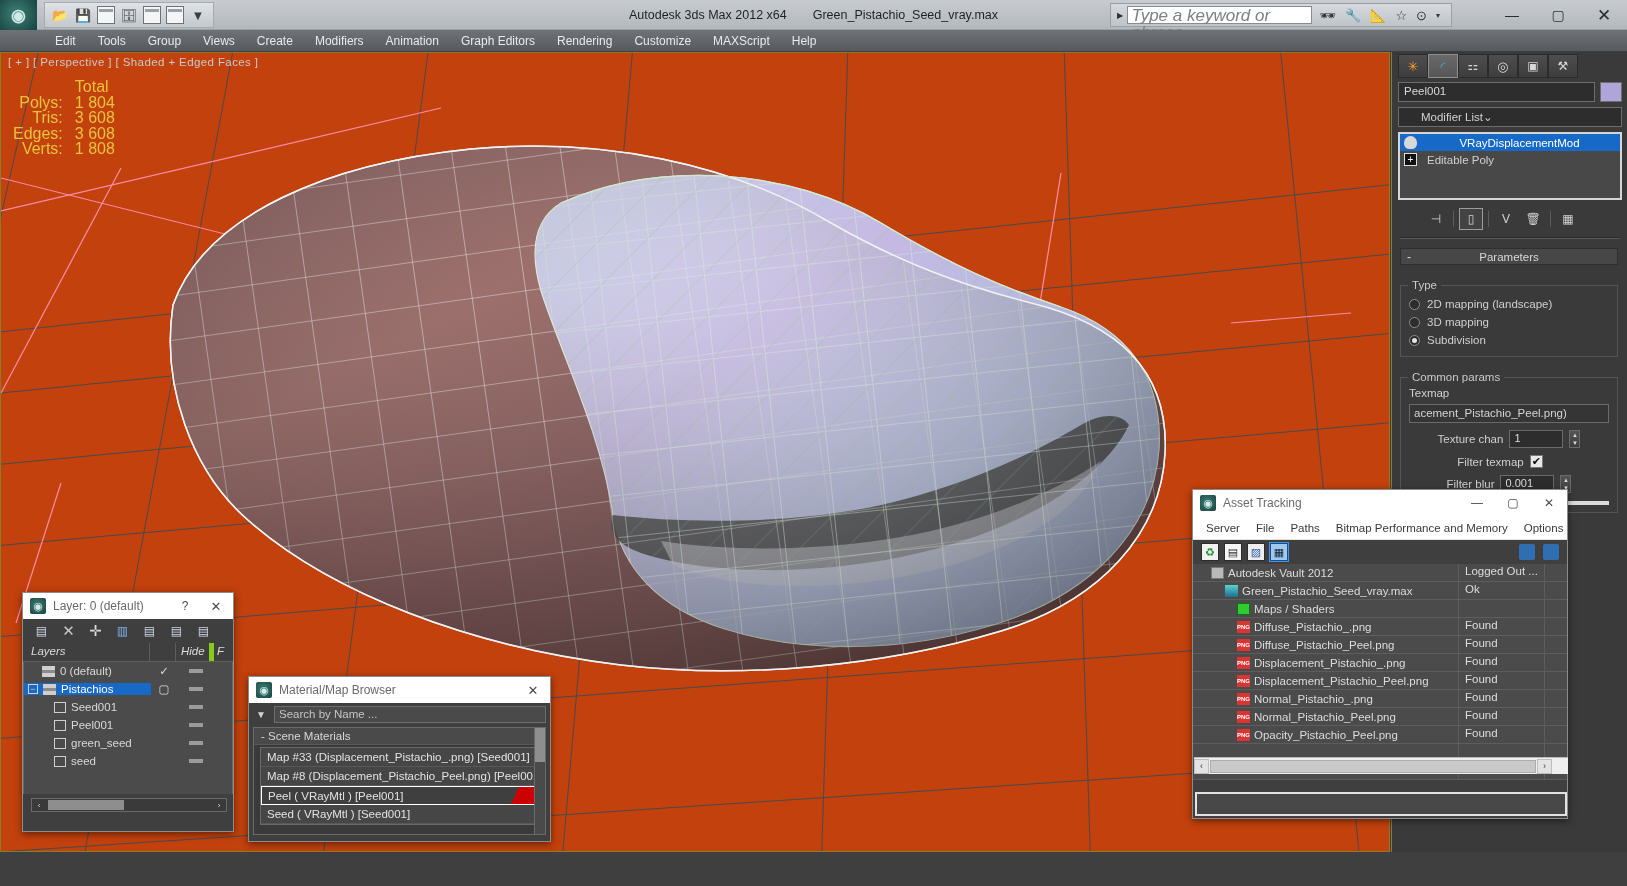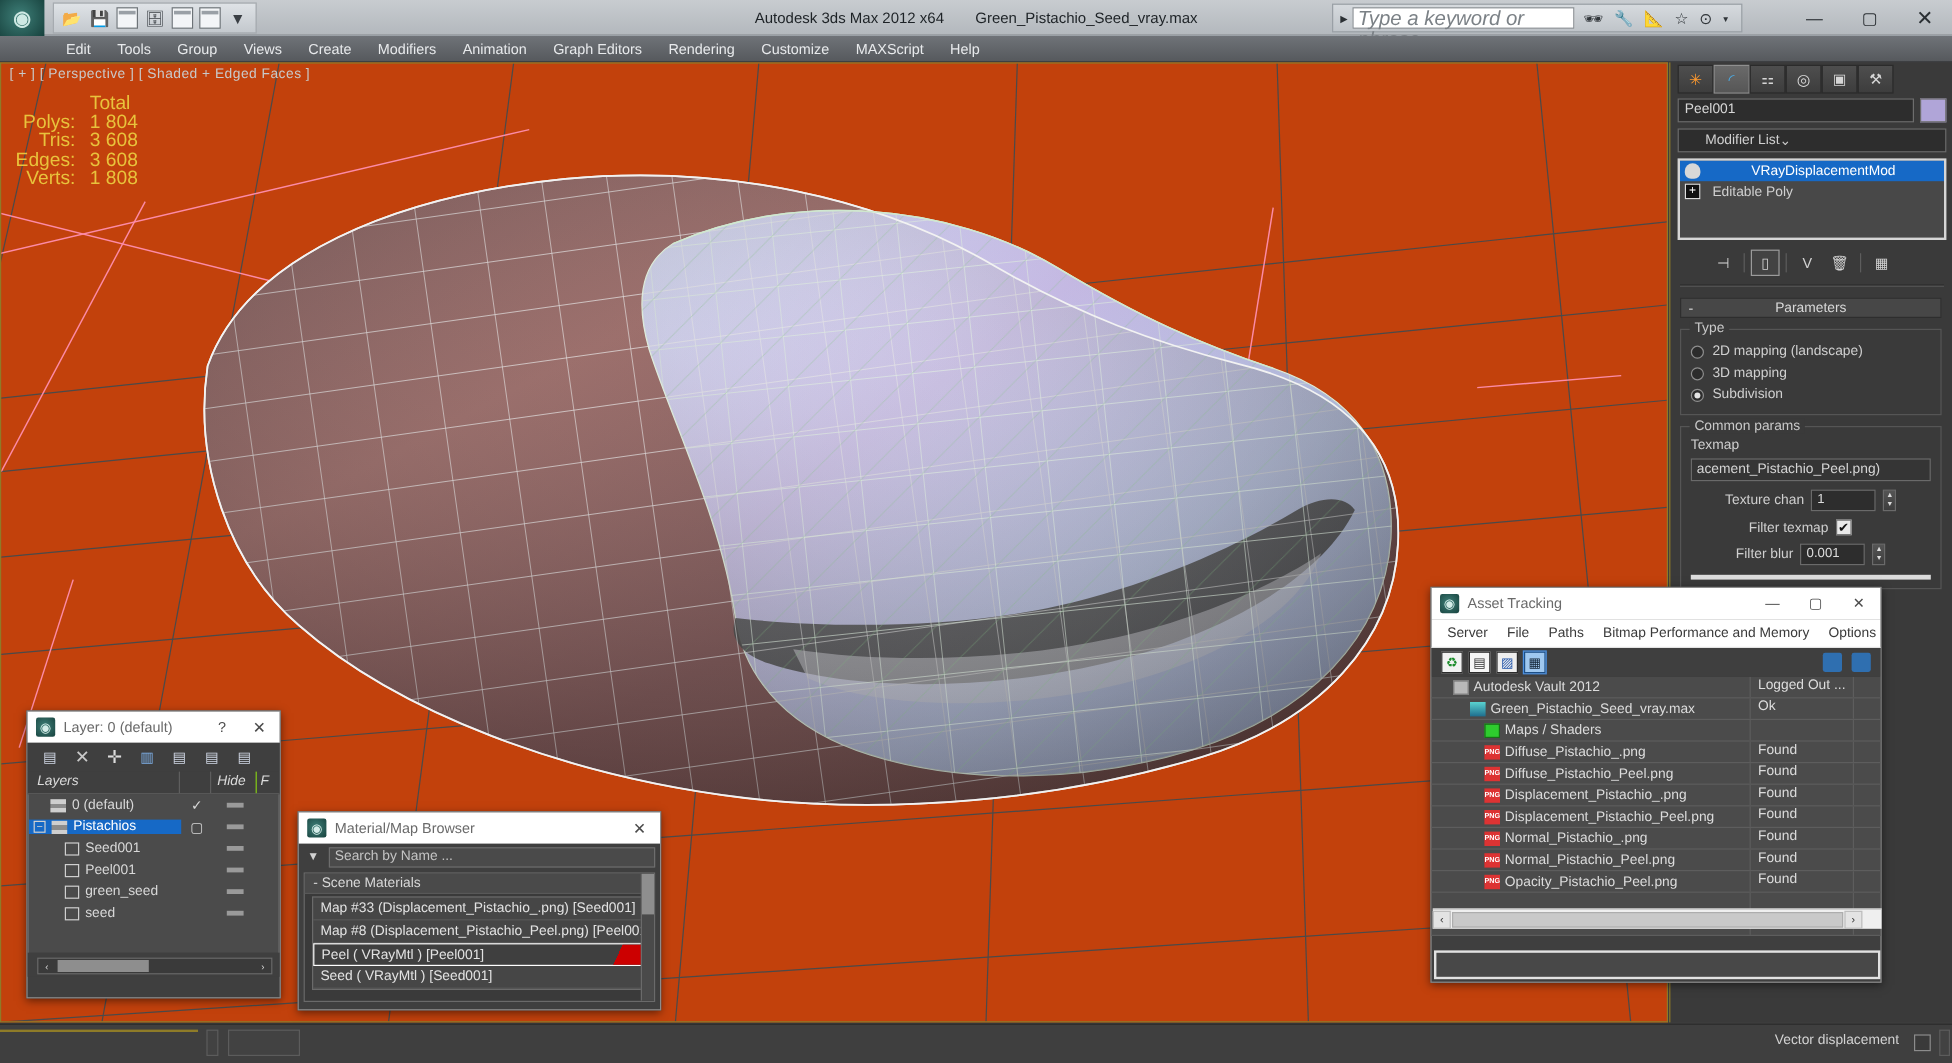--- a/index.html
+++ b/index.html
@@ -143,21 +143,21 @@
   .rollout{
     position:absolute; left:8px; top:196px; width:218px;
   }
   .ro-head{
     height:17px; background:#474747; border:1px solid #2e2e2e;
     display:flex; align-items:center; justify-content:center;
     font-size:11.5px; color:#d8d8d8; position:relative;
   }
   .ro-head .minus{ position:absolute; left:6px; font-size:12px; }
   .group{
-    border:1px solid #555; margin-top:9px; padding:9px 8px 7px 8px; position:relative;
+    border:1px solid #555; margin-top:20px; padding:9px 8px 7px 8px; position:relative;
   }
   .group > .gtitle{
     position:absolute; top:-7px; left:7px; background:#3a3a3a; padding:0 4px;
     font-size:11.5px; color:#c9c9c9;
   }
   .radio-row{ display:flex; align-items:center; gap:7px; font-size:11.5px;
               color:#cfcfcf; height:18px; }
   .radio{ width:11px;height:11px; border-radius:50%; background:#2c2c2c;
           border:1px solid #8e8e8e; display:inline-block; position:relative;}
   .radio.on::after{ content:''; position:absolute; left:2px; top:2px;
@@ -264,21 +264,21 @@
   .lw-x{ width:34px;height:26px;display:flex;align-items:center;justify-content:center;
          font-size:13px;color:#4b4b4b;}
   .lw-toolbar{ height:24px; background:#3f3f3f; display:flex; align-items:center;
                gap:10px; padding-left:10px; }
   .lwtb{ width:17px;height:17px; display:flex;align-items:center;justify-content:center;
          color:#cfd6e4; font-size:12px; }
   .lw-head{ display:flex; height:19px; background:#3f3f3f; font-size:11.5px; color:#dcdcdc;
             border-bottom:1px solid #5e5e5e;font-style:italic;}
   .lw-head .h1{ width:127px; padding:2px 0 0 8px; border-right:1px solid #5e5e5e;}
   .lw-head .h2{ width:26px; border-right:1px solid #5e5e5e;}
-  .lw-head .h3{ width:38px; padding:2px 0 0 5px; border-right:1px solid #84cc16;}
+  .lw-head .h3{ width:38px; padding:2px 0 0 5px; border-right:5px solid #84cc16;}
   .lw-head .h4{ flex:1; padding:2px 0 0 3px;}
   .lw-list{ background:#4b4b4b; height:132px; border-left:1px solid #6a6a6a;
             border-right:1px solid #6a6a6a; overflow:hidden; }
   .lw-row{ display:flex; height:18px; font-size:11.5px; color:#d8d8d8; align-items:center; }
   .lw-row .n{ width:127px; display:flex; align-items:center; gap:5px; }
   .lw-row .chkcol{ width:26px; display:flex; align-items:center; justify-content:center; }
   .lw-row .hidecol{ width:38px; display:flex; align-items:center; justify-content:center; }
   .lw-row .frzcol{ flex:1; display:flex; align-items:center; justify-content:center; }
   .lw-row.sel .n{ background:#1669c6; color:#fff; }
   .dash{ width:14px;height:4px;background:#9a9a9a;display:inline-block;}
@@ -885,22 +885,14 @@
           <span class="mw-swatch"></span>
         </div>
         <div class="mw-item">Seed  ( VRayMtl )  [Seed001]</div>
       </div>
       <div class="mw-vscroll">
         <div class="mw-vthumb"></div>
       </div>
     </div>
   </div>
 
-  <div class="bottombar">
-    <div class="bb-yellow"></div>
-    <div class="bb-seg" style="left:172px;width:10px;"></div>
-    <div class="bb-seg" style="left:190px;width:60px;"></div>
-    <div class="bb-text" style="left:1479px;">Vector displacement</div>
-    <div class="bb-chk" style="left:1595px;"></div>
-    <div class="bb-seg" style="left:1616px;width:9px;"></div>
-  </div>
 
 </div>
 
 </body></html>

